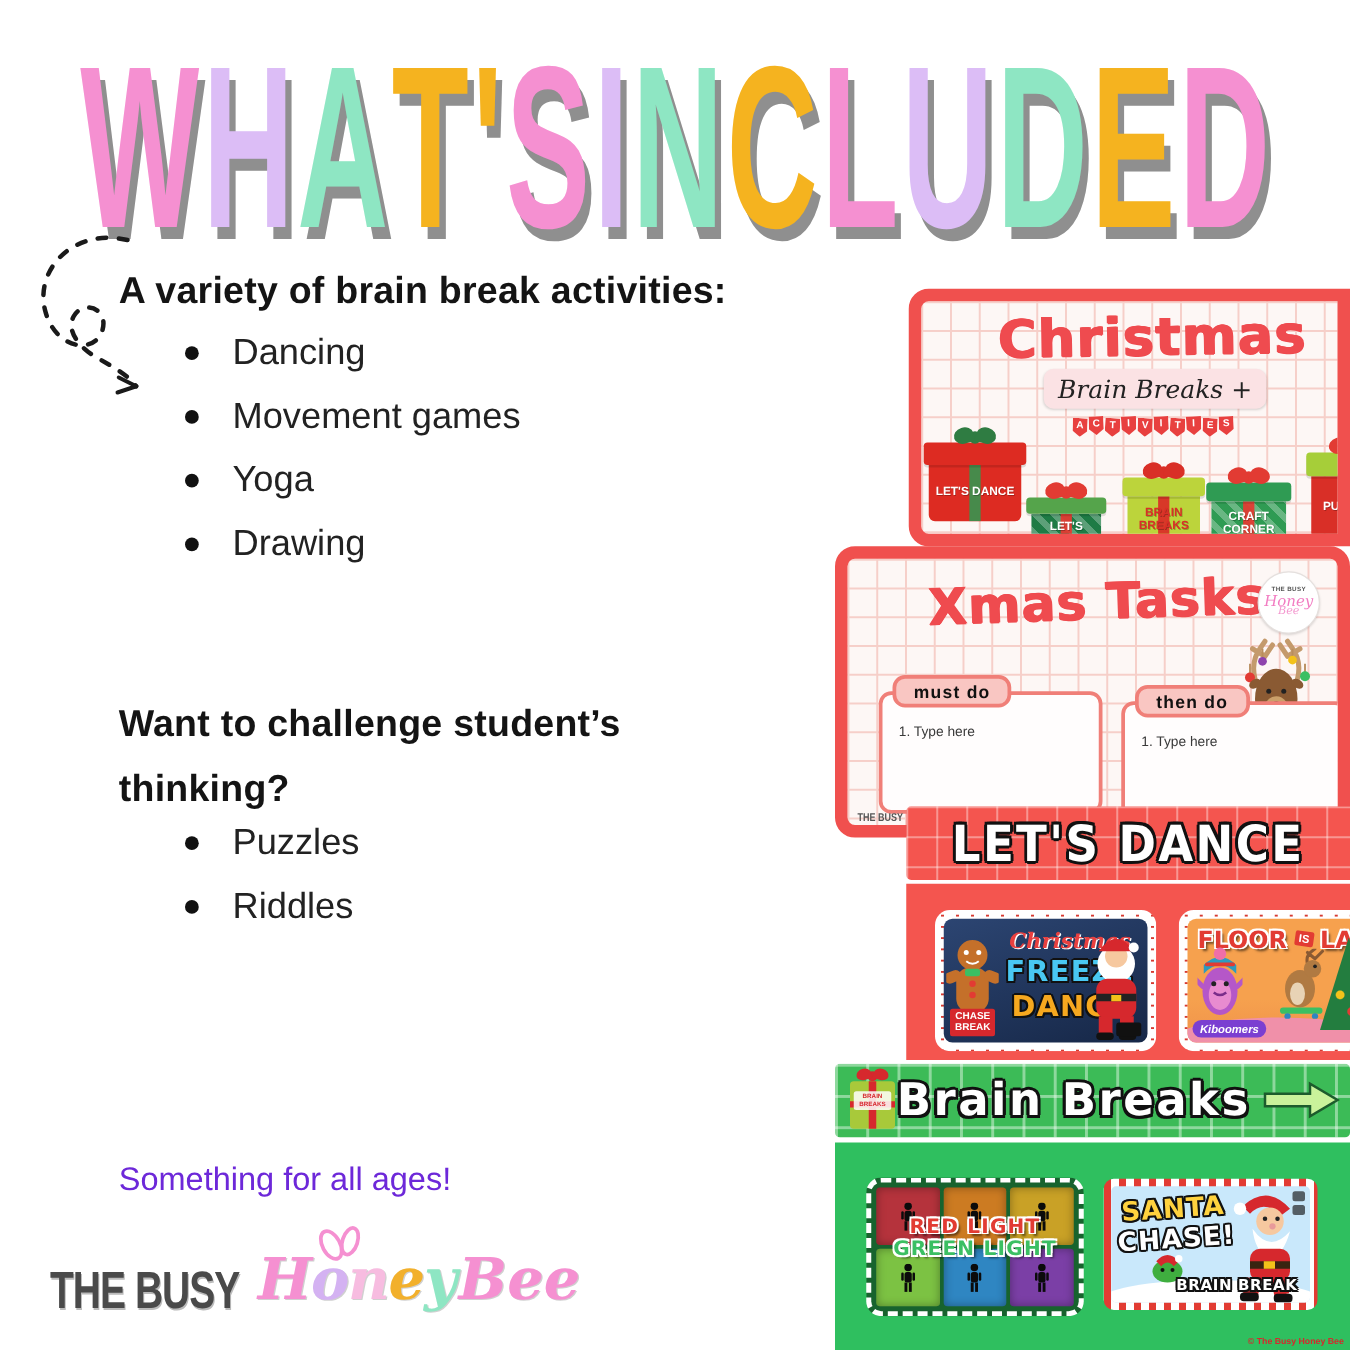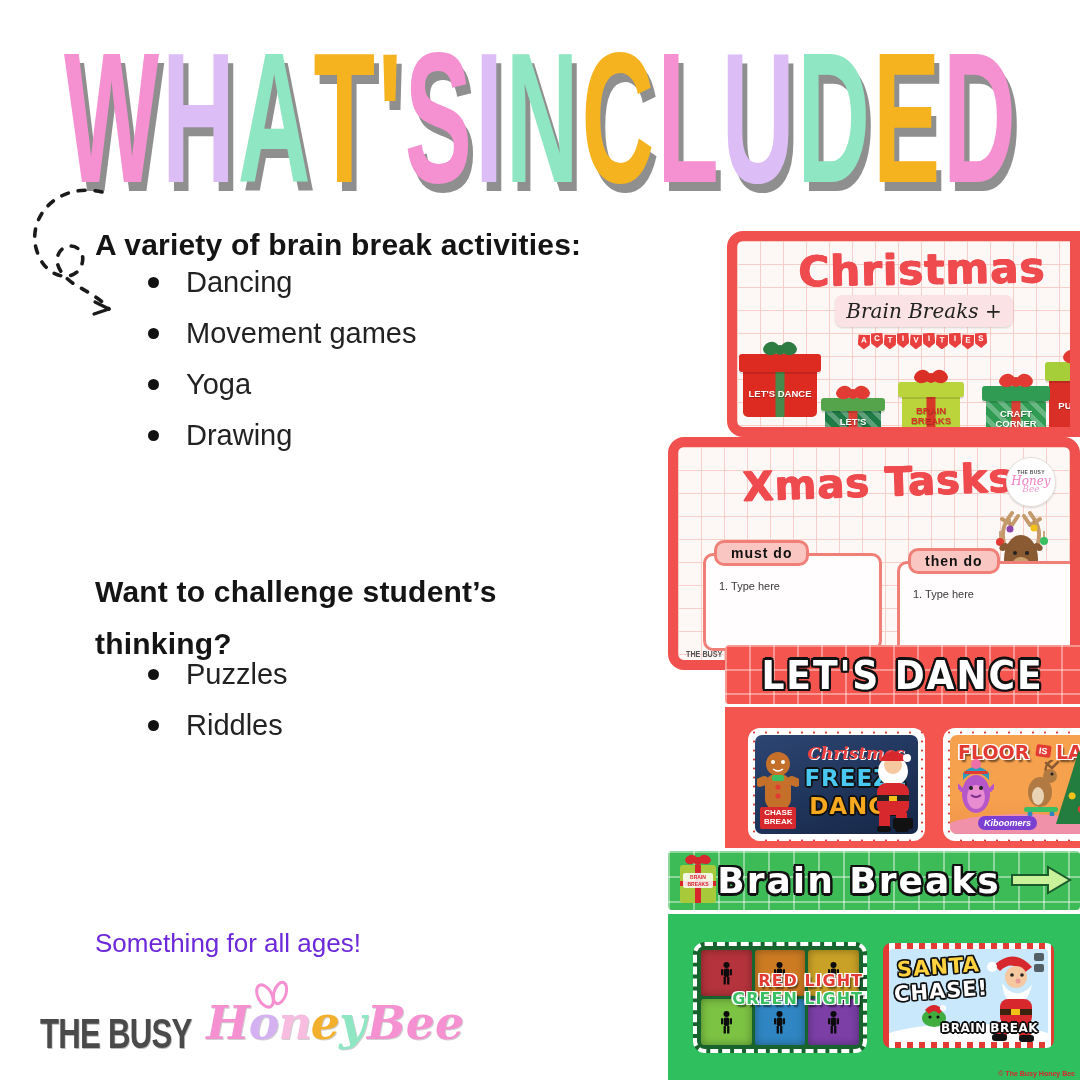--- a/index.html
+++ b/index.html
@@ -10,21 +10,21 @@
   .title-row{position:absolute;left:0;right:0;top:26px;display:flex;justify-content:center;
              align-items:flex-start;font-size:140px;font-weight:800;
              transform:scale(0.72,1.32);transform-origin:50% 0;white-space:nowrap;}
   .title-row .letter{display:inline-block;margin:0 2px;text-shadow:7px 7px 0 #8f8f8f;line-height:1;}
   .title-row .sp{display:inline-block;width:52px;}
 
   
   .doodle{position:absolute;left:16px;top:184px;}
 
   
-  .lh{position:absolute;font-weight:700;font-size:30px;color:#141414;letter-spacing:.2px;margin-top:12px;}
+  .lh{position:absolute;font-weight:700;font-size:30px;color:#141414;letter-spacing:.2px;}
   .bullets{position:absolute;left:148px;margin:0;padding:0;list-style:none;}
   .bullet-item{display:flex;align-items:flex-start;margin-bottom:18px;font-size:29px;line-height:33px;color:#222;}
   .dot{width:11px;height:11px;border-radius:50%;background:#111;margin:11px 27px 0 0;flex:0 0 auto;}
   .tagline{position:absolute;font-size:26px;color:#6d28d9;}
 
   
   .logo{position:absolute;left:40px;top:996px;display:flex;align-items:flex-start;}
   .logo-prefix{font-size:40px;font-weight:800;color:#4a4a4a;transform:scale(.78,1.05);
                transform-origin:left top;letter-spacing:-1px;text-shadow:1px 1px 0 #bbb;margin-top:14px;}
   .logo-script{font-family:"DejaVu Serif",serif;font-style:italic;font-weight:700;font-size:46px;
@@ -72,21 +72,21 @@
              box-shadow:0 2px 0 rgba(0,0,0,.12);}
   .gift .gbody{position:absolute;left:0;right:0;bottom:0;top:calc(24% + 11px);border-radius:0 0 5px 5px;
                display:flex;align-items:center;justify-content:center;overflow:hidden;}
   .gift .gbody.stripes{background-image:repeating-linear-gradient(45deg,rgba(255,255,255,.28) 0 5px,transparent 5px 11px);}
   .gift .ribv{position:absolute;top:0;bottom:0;left:50%;width:9px;transform:translateX(-50%);opacity:.95;}
   .gift .glabel{position:relative;z-index:2;width:100%;text-align:center;font-size:9.5px;font-weight:800;
                 line-height:1.1;text-shadow:.6px .6px 0 rgba(0,0,0,.25);}
   .g0{left:6px;top:102px;width:74px;height:74px;}
   .g1{left:88px;top:146px;width:56px;height:56px;}
   .g2{left:165px;top:130px;width:58px;height:64px;}
-  .g3{left:249px;top:134px;width:60px;height:62px;}
+  .g3{left:232px;top:134px;width:60px;height:62px;}
   .g4{left:312px;top:110px;width:62px;height:80px;}
 
   
   #xmas-slide{left:668px;top:437px;width:412px;height:233px;border-radius:16px;z-index:2;}
   .x-title{position:absolute;left:0;top:12px;width:400px;text-align:center;font-size:40px;color:#ef4b4f;
            letter-spacing:1px;transform:rotate(-2deg);}
   .x-pill{position:absolute;left:118px;top:58px;width:172px;height:34px;background:#fbe2e4;border-radius:9px;
           box-shadow:0 1px 2px rgba(0,0,0,.15);display:flex;align-items:center;justify-content:center;}
   .x-pill span{font-family:"DejaVu Serif",serif;font-style:italic;font-size:21px;color:#222;}
   .badge-circle{position:absolute;right:14px;top:10px;width:48px;height:48px;border-radius:50%;background:#fff;
@@ -139,21 +139,21 @@
   #lava-card .vinner{background:linear-gradient(180deg,#f6a14e 65%,#f0924b);}
   .lv-w1{position:absolute;left:8px;top:6px;font-family:"DejaVu Sans",sans-serif;font-weight:bold;
          font-size:19px;color:#e23b33;}
   .lv-w2{position:absolute;left:86px;top:10px;background:#e23b33;color:#fff;font-size:9px;font-weight:800;
          padding:1px 3px;border-radius:2px;transform:rotate(8deg);}
   .lv-w3{position:absolute;left:106px;top:6px;font-family:"DejaVu Sans",sans-serif;font-weight:bold;
          font-size:19px;color:#e23b33;white-space:nowrap;}
   .lv-hills{position:absolute;left:-10px;right:-10px;bottom:-14px;height:34px;background:#ef8fae;
             border-radius:50% 50% 0 0;opacity:.95;}
   .lv-brand{position:absolute;left:4px;bottom:4px;background:#7b3fd1;color:#fff;font-size:9px;font-weight:800;
-            font-style:italic;padding:2px 6px;border-radius:8px;margin-left:24px;}
+            font-style:italic;padding:2px 6px;border-radius:8px;}
   .lv-monster{position:absolute;left:8px;bottom:16px;}
   .lv-deer{position:absolute;left:66px;bottom:14px;}
   .lv-tree{position:absolute;right:-6px;bottom:10px;width:46px;height:74px;
      background-image:radial-gradient(circle at 35% 62%,#f3c21a 3px,transparent 4px),
                       radial-gradient(circle at 62% 42%,#e23b33 3px,transparent 4px),
                       radial-gradient(circle at 55% 80%,#e23b33 3px,transparent 4px);
      background-color:#237d3f;clip-path:polygon(50% 0,100% 100%,0 100%);}
 
   
   .grid-green{background-color:#3cbb57;
@@ -176,21 +176,21 @@
   .bb-gift .bw::before{right:5px;transform:rotate(-18deg);}
   .bb-gift .bw::after{left:5px;transform:rotate(18deg) scaleX(-1);}
   .bb-arrow{position:absolute;right:8px;top:14px;}
   #green-block{position:absolute;left:668px;top:914px;width:412px;height:166px;background:#2fbf5f;z-index:4;}
 
   #rlgl-card{position:absolute;left:25px;top:28px;width:174px;height:111px;background:#17632e;
              border:4px dashed #fff;border-radius:12px;box-sizing:border-box;padding:4px;}
   .tiles{display:grid;grid-template-columns:1fr 1fr 1fr;grid-template-rows:1fr 1fr;gap:3px;width:100%;height:100%;}
   .tile{border-radius:3px;display:flex;align-items:center;justify-content:center;
         box-shadow:inset 0 0 8px rgba(0,0,0,.35);}
-  .rlgl-text{position:absolute;left:0;right:0;top:26px;text-align:right;line-height:1.15;pointer-events:none;}
+  .rlgl-text{position:absolute;left:0;right:0;top:26px;text-align:center;line-height:1.15;pointer-events:none;}
   .rlgl-text .r1{font-family:"DejaVu Sans",sans-serif;font-weight:bold;font-size:16px;color:#e23b33;letter-spacing:1px;}
   .rlgl-text .r2{font-family:"DejaVu Sans",sans-serif;font-weight:bold;font-size:16px;color:#3bbf63;letter-spacing:1px;}
 
   #santa-card{position:absolute;left:215px;top:29px;width:171px;height:105px;border-radius:8px;overflow:hidden;
      background:repeating-linear-gradient(90deg,#e23b33 0 6px,#fff 6px 12px);}
   #santa-card .sinner{position:absolute;inset:6px;background:#c9e8fb;border-radius:4px;overflow:hidden;}
   #santa-card .snow{position:absolute;left:-10px;right:-10px;bottom:-16px;height:34px;background:#fff;
      border-radius:50% 50% 0 0;}
   .sc-1{position:absolute;left:8px;top:6px;font-family:"DejaVu Sans",sans-serif;font-weight:bold;font-size:21px;
         color:#ffd23e;transform:rotate(-4deg);letter-spacing:1px;}

